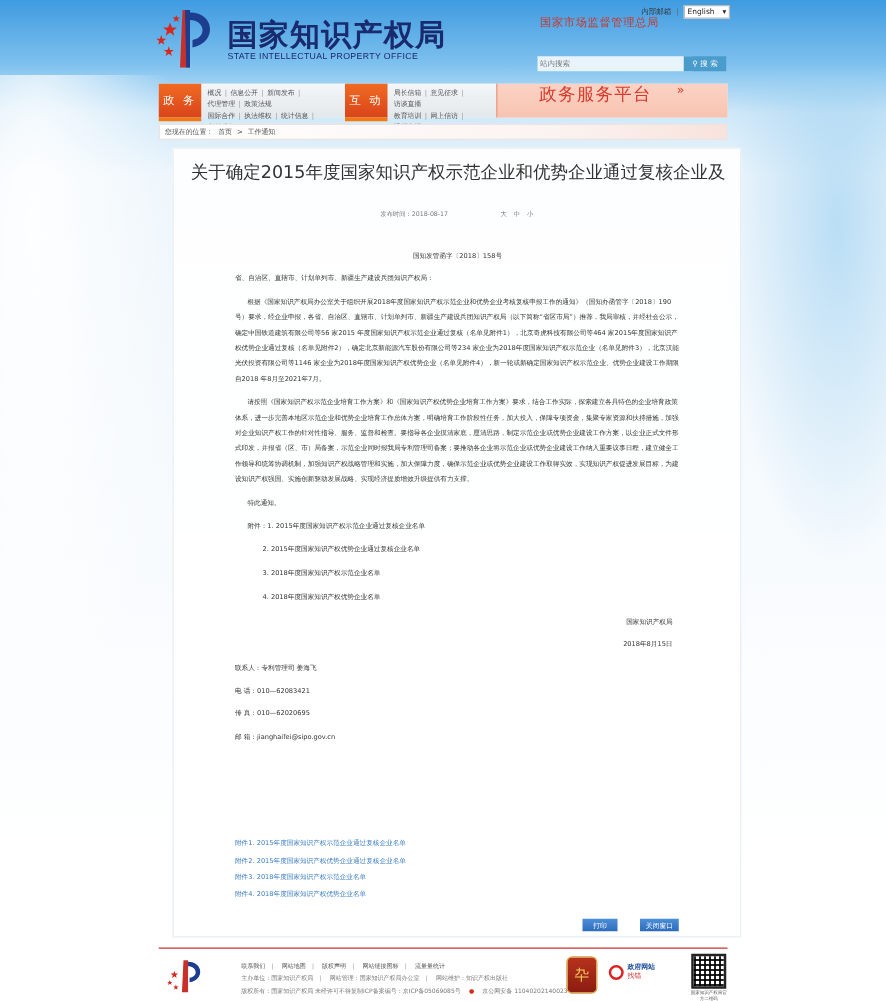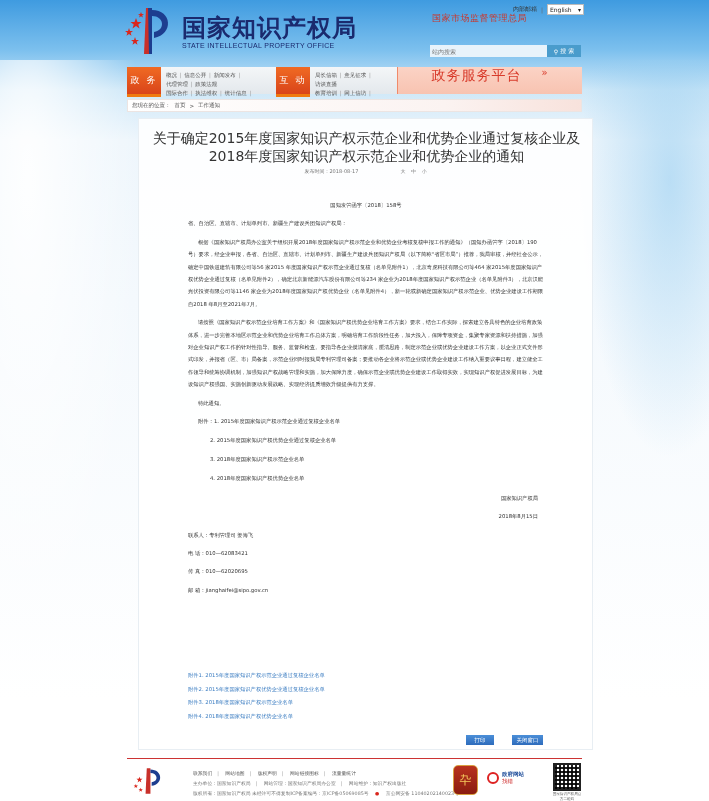--- a/index.html
+++ b/index.html
@@ -159,21 +159,20 @@
 <div class="breadcrumb">
   <span>您现在的位置：</span>
   <span>首页</span>
   <span>&gt;</span>
   <span>工作通知</span>
 </div>
 
 <div class="content">
   <div class="title">
     <div>关于确定2015年度国家知识产权示范企业和优势企业通过复核企业及</div>
-    <div>2018年度国家知识产权示范企业和优势企业的通知</div>
   </div>
   <div class="meta">
     <span>发布时间：2018-08-17</span>
     <span class="font-size-ctl">
       <span>大</span>
       <span>中</span>
       <span>小</span>
     </span>
   </div>
 

